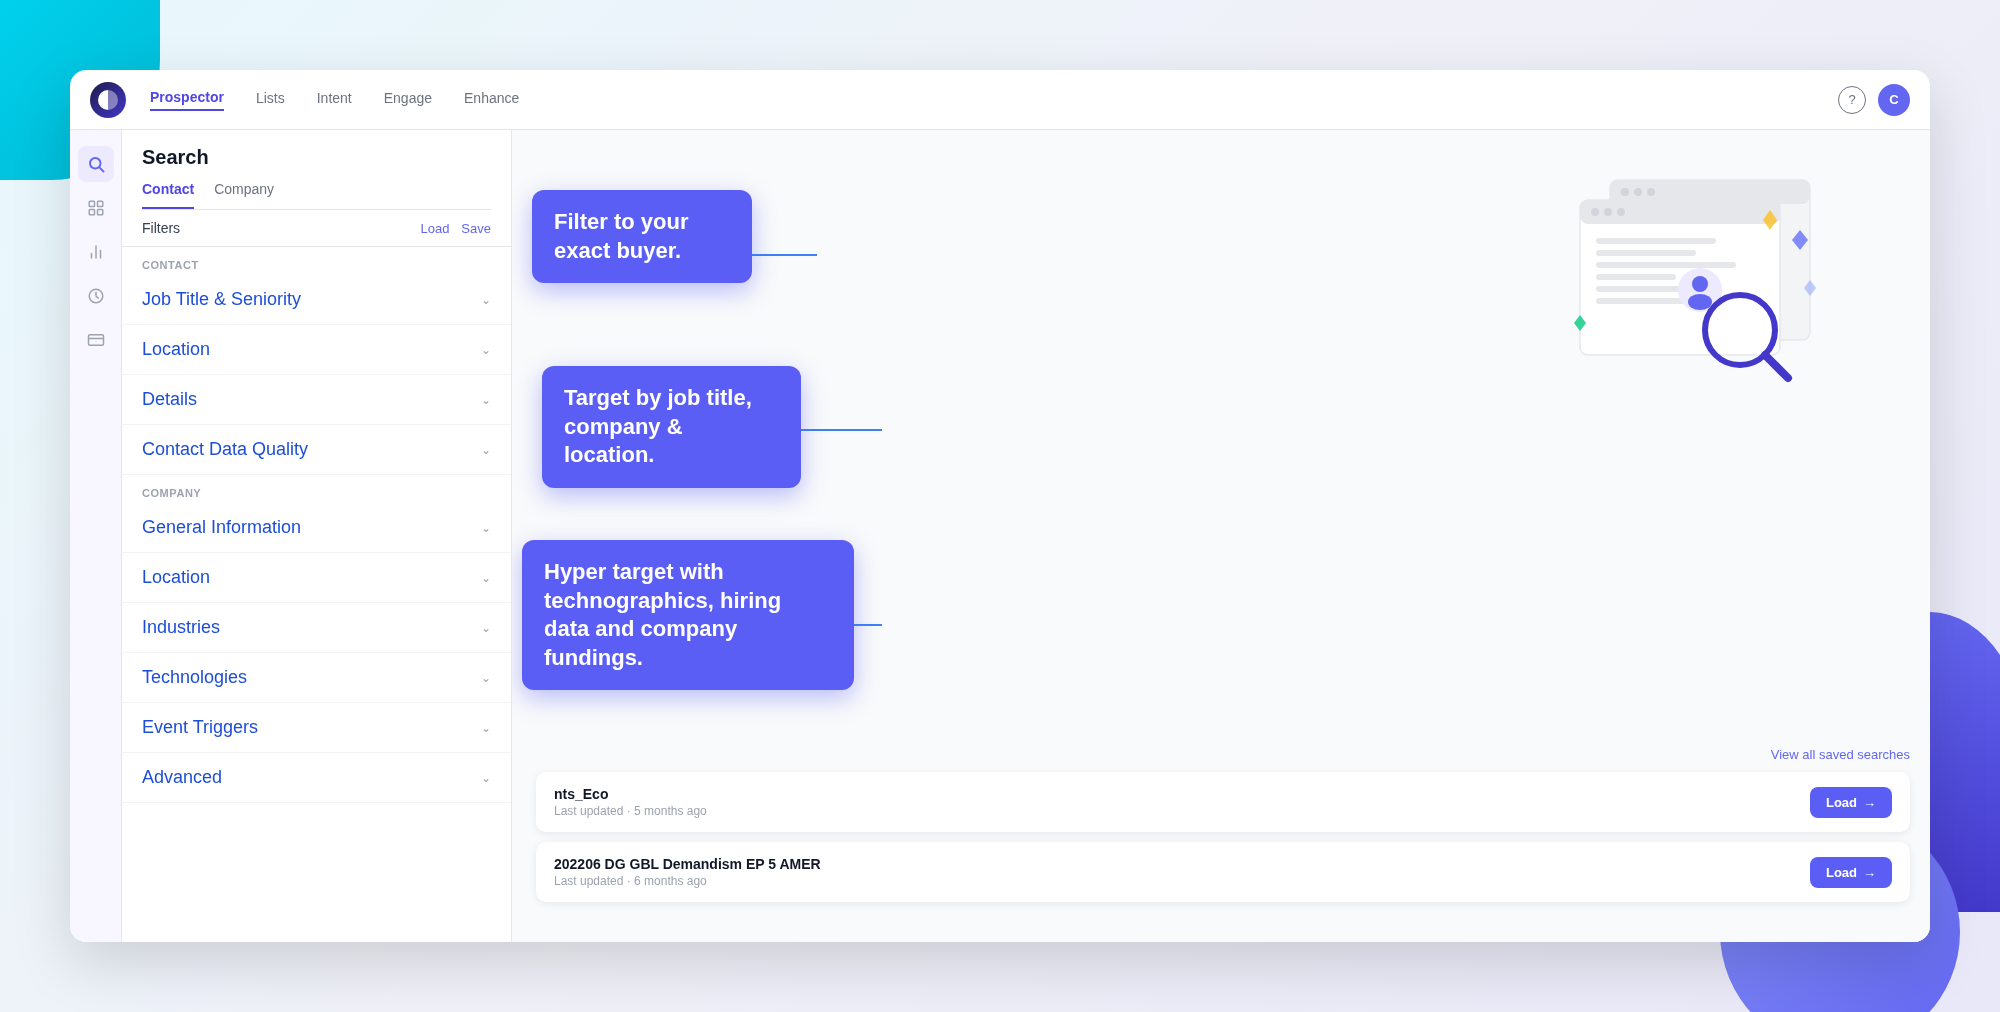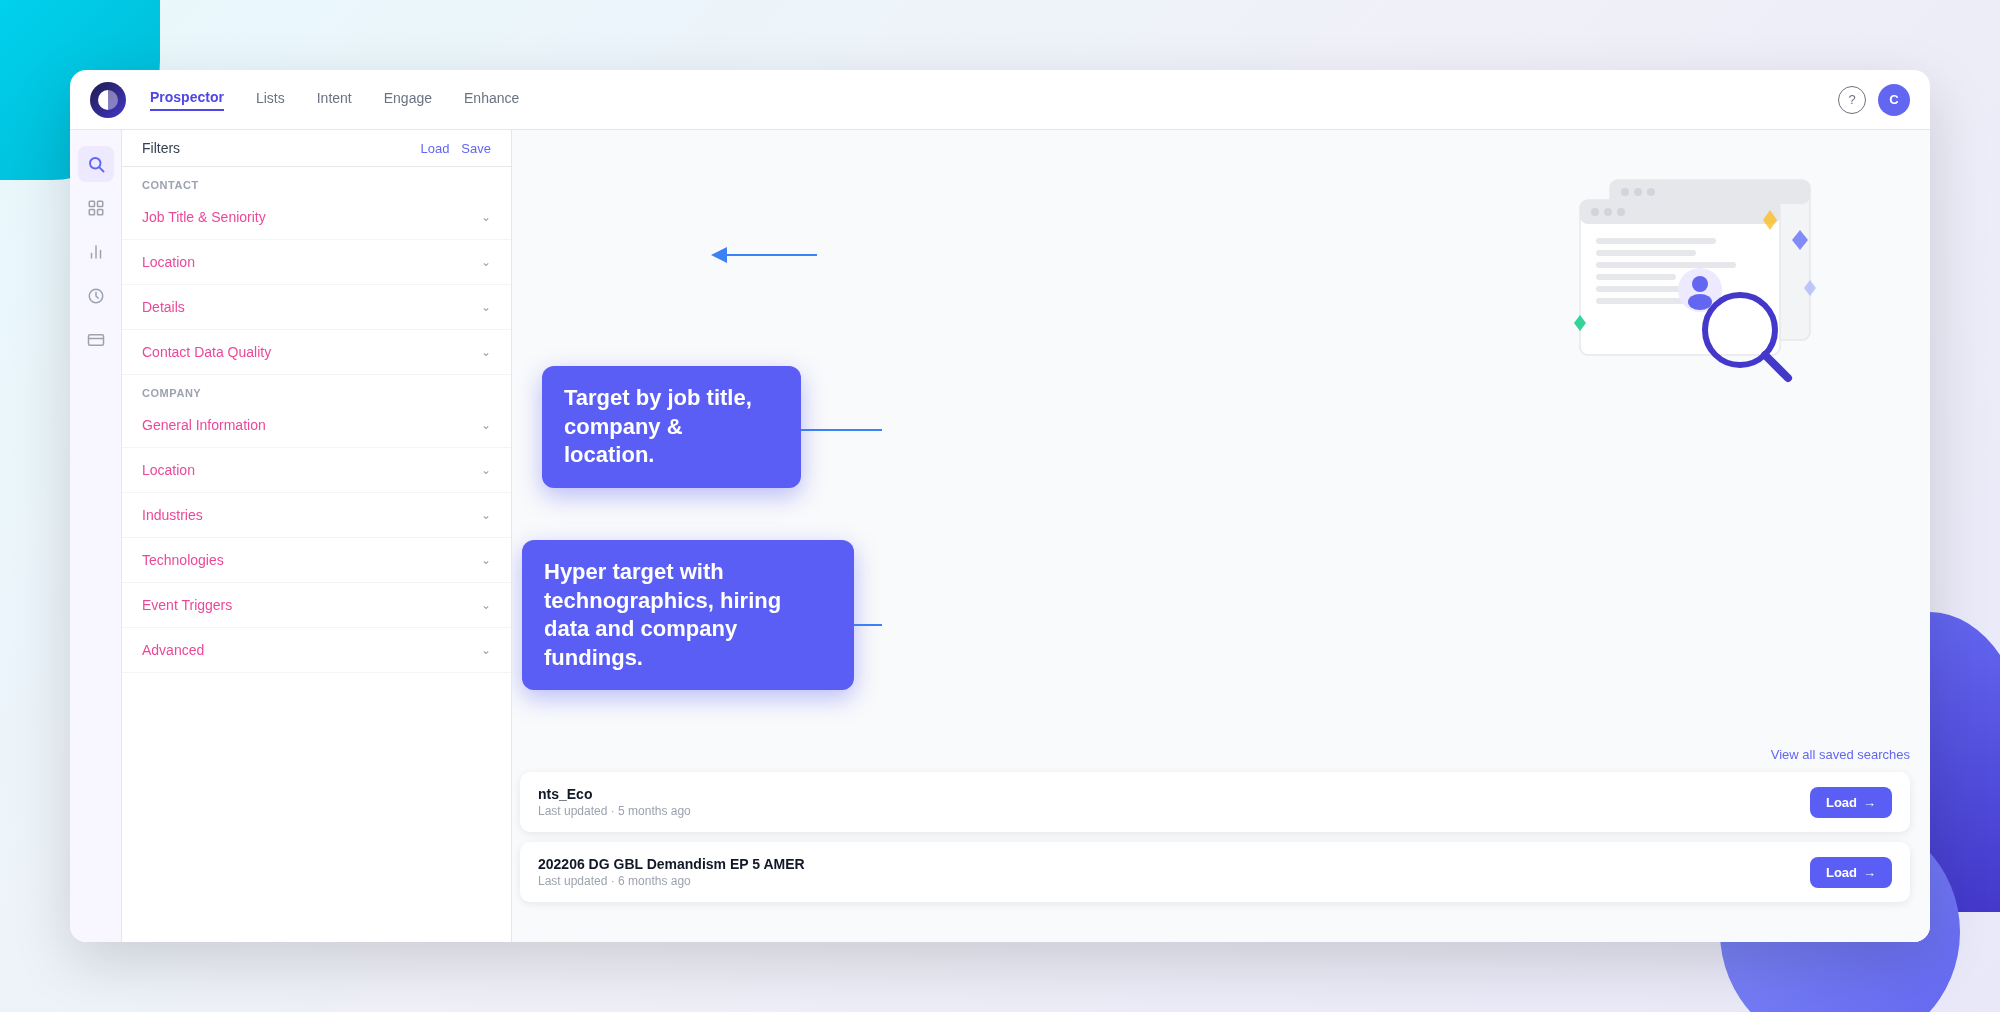--- a/index.html
+++ b/index.html
@@ -266,22 +266,22 @@
     }
     .filter-section {
       display: flex;
       justify-content: space-between;
       align-items: center;
       padding: 14px 20px;
       border-bottom: 1px solid #f3f4f6;
       cursor: pointer;
     }
     .filter-section-label {
-      font-size: 14px;
-      color: #ec4899;
+      font-size: 18px;
+      color: #1d4ed8;
     }
     .chevron-icon {
       color: #9ca3af;
       font-size: 12px;
     }
 
     
     .content-area {
       flex: 1;
       background: #f9fafb;
@@ -355,21 +355,21 @@
     .welcome-text {
       font-size: 11px;
       color: #6b7280;
       line-height: 1.5;
     }
 
     
     .saved-searches-area {
       position: absolute;
       bottom: 30px;
-      left: 8px;
+      left: 24px;
       right: 20px;
       z-index: 5;
     }
     .saved-searches-header {
       display: flex;
       justify-content: flex-end;
       margin-bottom: 10px;
     }
     .view-all-link {
       font-size: 13px;
@@ -477,20 +477,27 @@
       </div>
       <div class="sidebar-icon">
         <svg width="18" height="18" viewBox="0 0 24 24" fill="none" stroke="currentColor" stroke-width="2" stroke-linecap="round" stroke-linejoin="round">
           <rect x="2" y="5" width="20" height="14" rx="2"></rect>
             <line x1="2" y1="10" x2="22" y2="10"></line>
         </svg>
       </div>
     </div>
 
     <div class="filter-panel">
+      <div class="filter-header">
+        <div class="filter-title">Search</div>
+        <div class="contact-tabs">
+          <span class="contact-tab active">Contact</span>
+          <span class="contact-tab">Company</span>
+        </div>
+      </div>
 
       <div class="filters-bar">
         <span class="filters-label">Filters</span>
         <div class="filters-actions">
           <button class="filter-action-btn">Load</button>
           <button class="filter-action-btn">Save</button>
         </div>
       </div>
 
       <div class="filter-sections">
@@ -538,20 +545,23 @@
         </div>
         <div class="filter-section">
           <span class="filter-section-label">Advanced</span>
           <span class="chevron-icon">⌄</span>
         </div>
       </div>
     </div>
 
     <div class="content-area">
 
+      <div class="callout callout-1">
+        <span>Filter to your exact buyer.</span>
+      </div>
 
       <svg class="arrow-svg" style="top:105px; left:195px; width:120px; height:40px;" viewBox="0 0 120 40">
         <defs>
           <marker id="arrowhead1" markerWidth="8" markerHeight="8" refX="6" refY="4" orient="auto">
             <polygon points="0 0, 8 4, 0 8" fill="#3b82f6"></polygon>
           </marker>
         </defs>
         <path d="M 110 20 Q 60 20 8 20" stroke="#3b82f6" stroke-width="2" fill="none" marker-end="url(#arrowhead1)"></path>
       </svg>
 

